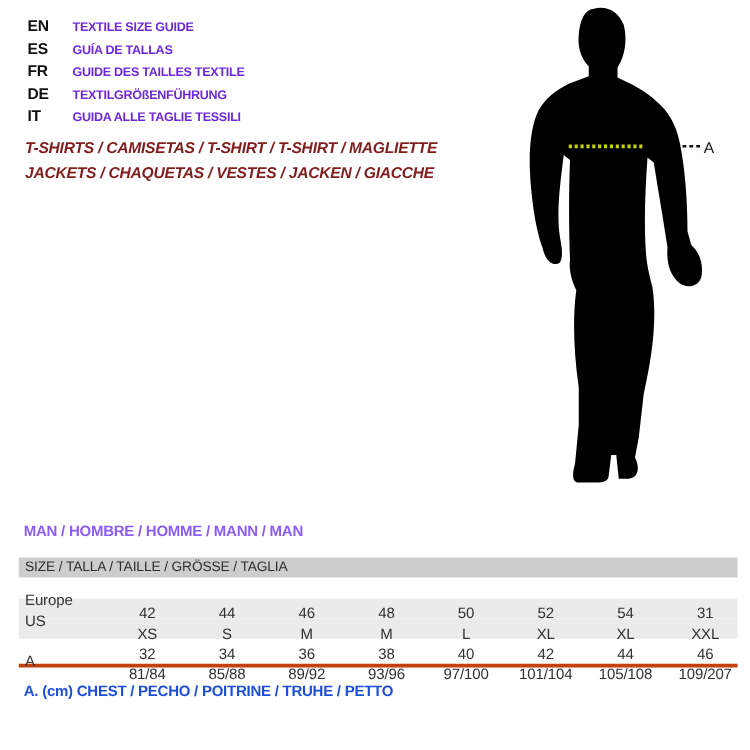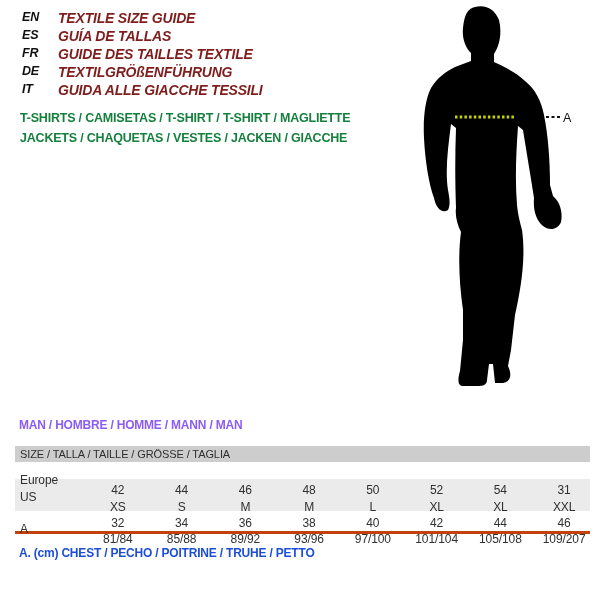--- a/index.html
+++ b/index.html
@@ -5,35 +5,35 @@
   html,body{margin:0;padding:0;}
   body{
     width:600px;height:600px;background:#ffffff;position:relative;overflow:hidden;
     font-family:"Liberation Sans","DejaVu Sans",sans-serif;
     -webkit-font-smoothing:antialiased;
   }
   .abs{position:absolute;}
 
   
   .lang-block{left:22px;top:10px;}
-  .lang-row{display:flex;height:18px;align-items:flex-start;font-style:italic;}
+  .lang-row{display:flex;height:18px;align-items:flex-end;}
   .lang-code{
     width:36px;font-size:12.5px;font-weight:bold;color:#111;
     letter-spacing:-0.2px;
   }
   .lang-text{
-    font-size:14px;font-weight:bold;color:#7f1d1d;letter-spacing:-0.2px;
+    font-size:10px;font-weight:bold;color:#6d28d9;letter-spacing:-0.2px;
     white-space:nowrap;
   }
 
   
   .categories{left:20px;top:108px;}
   .category-line{
-    font-size:12.5px;font-weight:bold;color:#15803d;letter-spacing:-0.2px;
-    line-height:20px;white-space:nowrap;
+    font-size:12.5px;font-weight:bold;color:#7f1d1d;letter-spacing:-0.2px;
+    line-height:20px;white-space:nowrap;font-style:italic;
   }
 
   
   .figure-wrap{left:415px;top:0;width:165px;height:392px;}
 
   
   .section-title{
     left:19px;top:418px;font-size:12px;font-weight:bold;color:#8b5cf6;
     letter-spacing:-0.2px;white-space:nowrap;
   }
@@ -80,21 +80,21 @@
   <div class="lang-row">
     <span class="lang-code">FR</span>
     <span class="lang-text">GUIDE DES TAILLES TEXTILE</span>
   </div>
   <div class="lang-row">
     <span class="lang-code">DE</span>
     <span class="lang-text">TEXTILGRÖßENFÜHRUNG</span>
   </div>
   <div class="lang-row">
     <span class="lang-code">IT</span>
-    <span class="lang-text">GUIDA ALLE GIACCHE TESSILI</span>
+    <span class="lang-text">GUIDA ALLE TAGLIE TESSILI</span>
   </div>
 </div>
 
 <div class="abs categories">
   <div class="category-line">T-SHIRTS / CAMISETAS / T-SHIRT / T-SHIRT / MAGLIETTE</div>
   <div class="category-line">JACKETS / CHAQUETAS / VESTES / JACKEN / GIACCHE</div>
 </div>
 
 <div class="abs figure-wrap">
   <svg width="165" height="392" viewBox="0 0 165 392" xmlns="http://www.w3.org/2000/svg">

